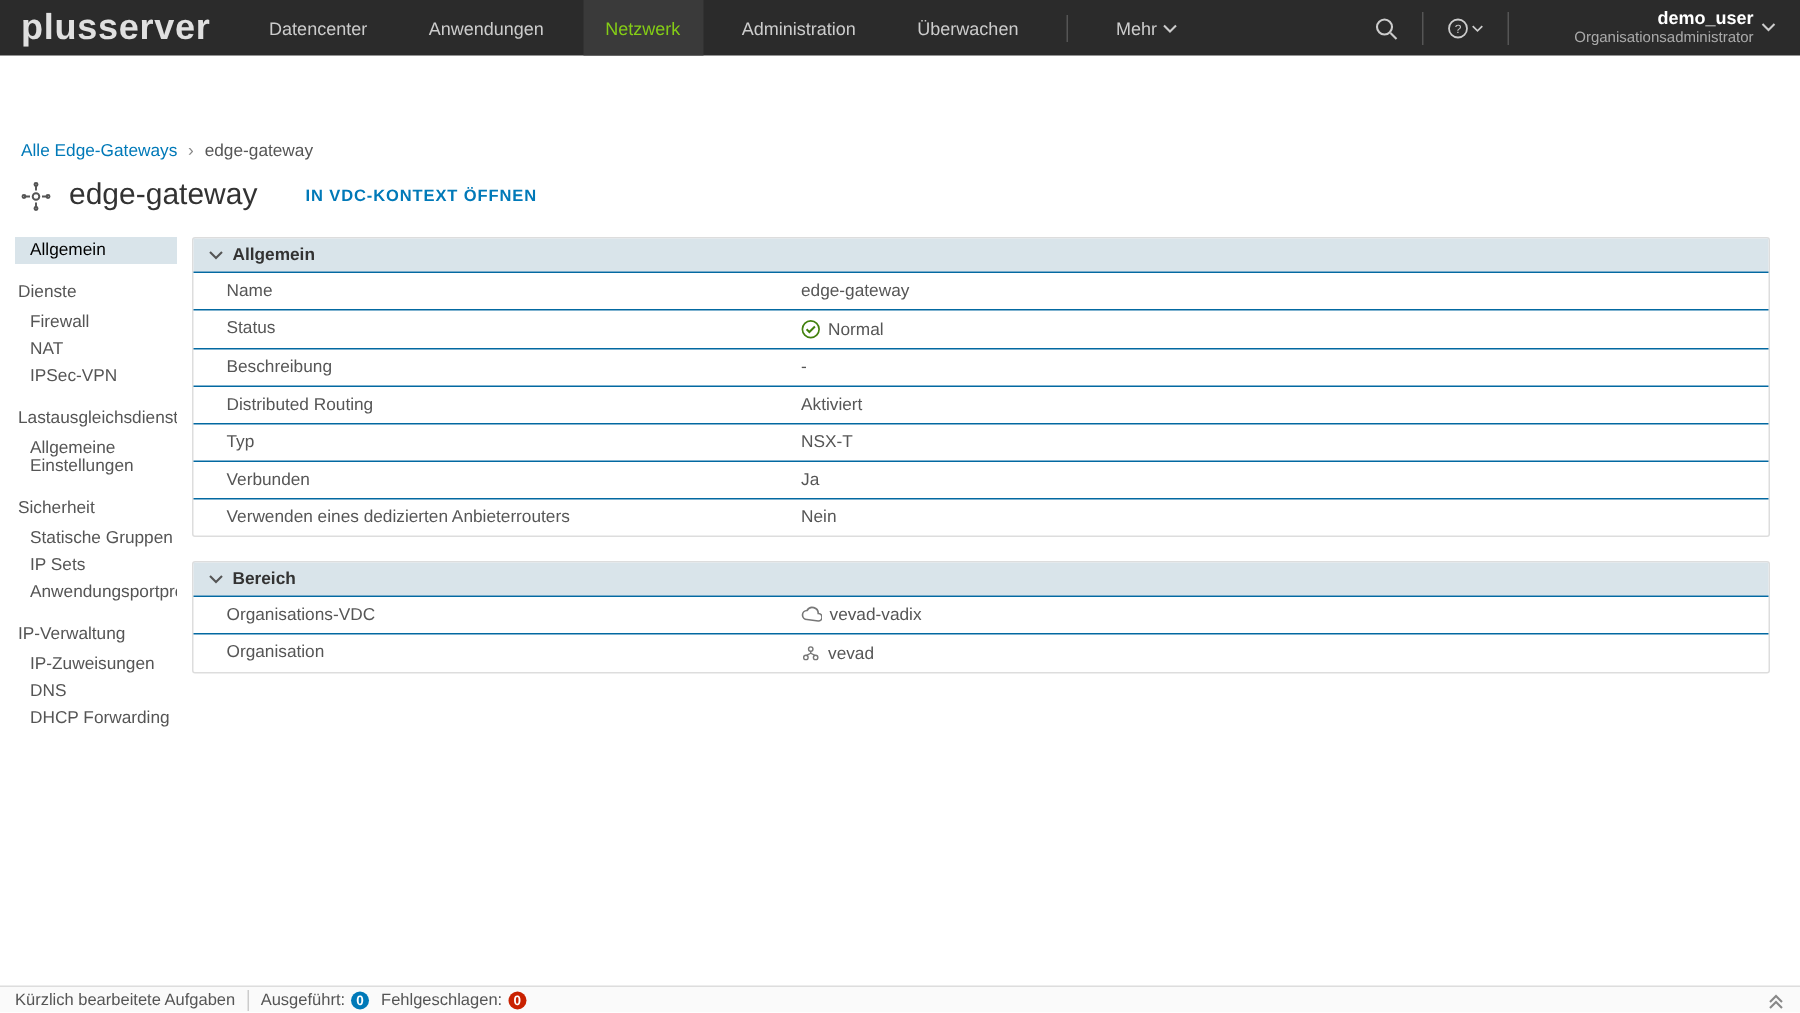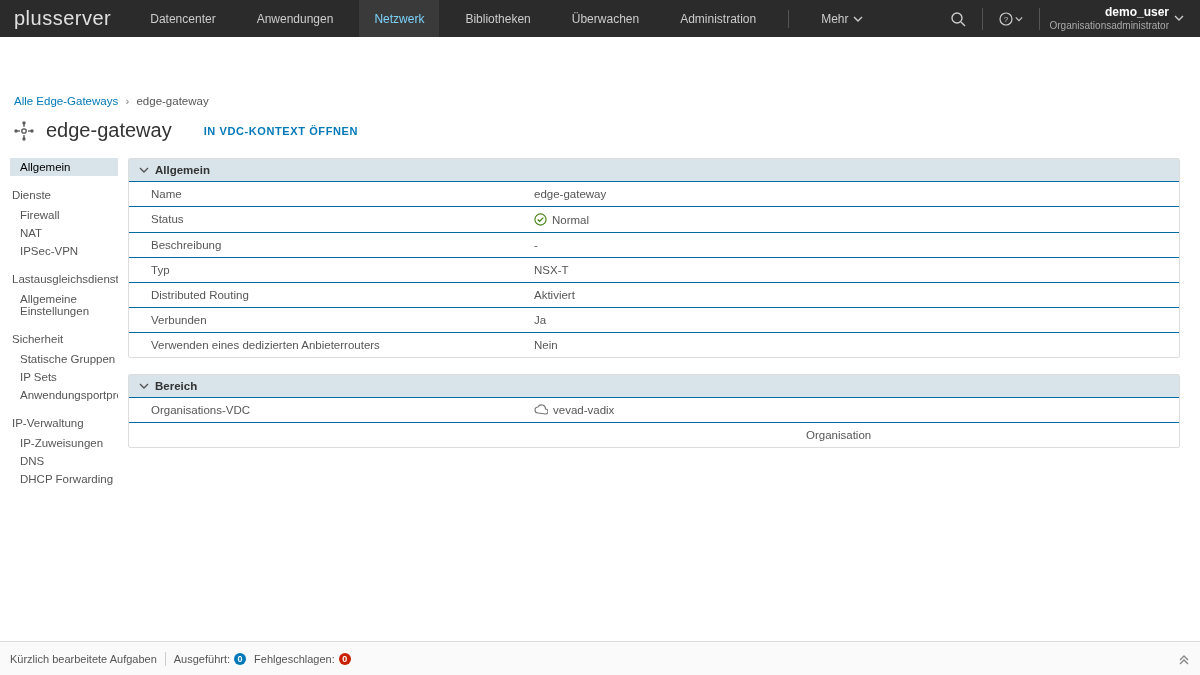--- a/index.html
+++ b/index.html
@@ -1,31 +1,31 @@
 <!DOCTYPE html>
 <html><head>
 <meta charset="utf-8">
 <style>
   * { box-sizing: border-box; margin: 0; padding: 0; }
   html, body { height: 100%; font-family: "Segoe UI", "Helvetica Neue", Arial, sans-serif; font-size: 12px; color: #333; background: #fff;}
   body { display: flex; flex-direction: column; width: 1200px; height: 675px; overflow: hidden; }
 
   
   .topbar { background: #2b2b2b; color: #ccc; height: 37px; display: flex; align-items: center; padding: 0 14px; flex-shrink: 0; }
-  .brand { color: #e0e0e0; font-size: 20px; font-weight: 400; display:flex; align-items:flex-end; gap:4px; letter-spacing:0.5px; margin-right:24px;}
+  .brand { color: #e0e0e0; font-size: 24px; font-weight: 700; display:flex; align-items:flex-end; gap:4px; letter-spacing:0.5px; margin-right:24px;}
   .topnav { display:flex; gap: 11px; height:100%; align-items:stretch;}
   .topnav-item { color:#ccc; display:flex; align-items:center; padding:0 15px; font-size:12px; cursor:pointer; }
-  .topnav-item.active { background:#3a3a3a; color:#7dd3fc;}
+  .topnav-item.active { background:#3a3a3a; color:#84cc16;}
   .topnav-item .cd { margin-left:4px; }
   .topdiv { width:1px; height:18px; background:#555; align-self:center; margin:0 6px;}
   .top-right { margin-left:auto; display:flex; align-items:center; gap:10px; height:100%;}
   .icon-btn { color:#ccc; cursor:pointer; display:flex; align-items:center; padding:0 6px;}
   .userbox { text-align:right; line-height:1.2; padding-right:2px; display:flex; align-items:center; gap:5px;}
   .userbox .u1 { font-size:12px; color:#fff; font-weight:600;}
-  .userbox .u2 { font-size:10px; color:#aaa;}
+  .userbox .u2 { font-size:10px; color:#aaa;margin-left:34px;}
   .sep { width:1px; height:22px; background:#555;}
 
   
   .crumbs { padding: 10px 14px 4px; font-size:11.5px;margin-top:48px;}
   .crumbs a { color:#0079b8; text-decoration:none; }
   .crumbs .sep-c { color:#888; margin:0 4px;}
   .crumbs .cur{ color:#565656;}
 
   .page-header { display:flex; align-items:center; gap:12px; padding: 8px 14px 16px; }
   .page-header .picon { color:#555; }
@@ -45,44 +45,43 @@
   .panel-h { background:#d9e4ea; color:#333; font-size:11.5px; font-weight:600; padding:5px 10px; display:flex; align-items:center; gap:6px;}
   .panel-h .chev { cursor:pointer; color:#555;}
   .row { display:flex; font-size:11.5px; border-top:1px solid #0369a1;justify-content:flex-end; }
   .row:first-of-type{}
   .row .k { width:395px; flex-shrink:0; padding:6px 10px 6px 22px; color:#565656;}
   .row .v { flex:1; padding:6px 10px; color:#565656; display:flex; align-items:center; gap:5px;}
   .ok-icon { color:#42810e;}
   .cloud-icon, .org-icon { color:#888;}
 
   
-  .footer { height:34px; flex-shrink:0; border-top:1px solid #ddd; background:#fafafa; display:flex; align-items:center; font-size:11px; color:#555; padding:0 10px; gap:8px;}
+  .footer { height:18px; flex-shrink:0; border-top:1px solid #ddd; background:#fafafa; display:flex; align-items:center; font-size:11px; color:#555; padding:0 10px; gap:8px;}
   .footer .seg { display:flex; align-items:center; gap:4px;}
   .footer .divf{ width:1px; height:14px; background:#ccc;}
   .badge { display:inline-flex; align-items:center; justify-content:center; min-width:12px; height:12px; border-radius:6px; color:#fff; font-size:9px; font-weight:700; padding:0 3px;}
   .badge.blue{ background:#0079b8;}
   .badge.red { background:#c92100;}
   .footer .expand { margin-left:auto; color:#888; cursor:pointer;}
 
   svg { display:block; }
 </style>
 </head>
 <body>
 
 <div class="topbar">
   <div class="brand">
     <span>plusserver</span>
   </div>
   <div class="topnav">
     <div class="topnav-item">Datencenter</div>
     <div class="topnav-item">Anwendungen</div>
     <div class="topnav-item active">Netzwerk</div>
-    <div class="topnav-item">Bibliotheken</div>
+    <div class="topnav-item">Administration</div>
     <div class="topnav-item">Überwachen</div>
-    <div class="topnav-item">Administration</div>
     <div class="topdiv"></div>
     <div class="topnav-item">
       <span>Mehr</span>
       <span class="cd">
         <svg width="10" height="10" viewBox="0 0 10 10">
             <path d="M1 3 L5 7 L9 3" fill="none" stroke="currentColor" stroke-width="1.4"></path>
           </svg>
       </span>
     </div>
   </div>
@@ -191,26 +190,26 @@
               </svg>
             </span>
           <span>Normal</span>
         </div>
       </div>
       <div class="row">
         <div class="k">Beschreibung</div>
         <div class="v">-</div>
       </div>
       <div class="row">
+        <div class="k">Distributed Routing</div>
+        <div class="v">Aktiviert</div>
+      </div>
+      <div class="row">
         <div class="k">Typ</div>
         <div class="v">NSX-T</div>
-      </div>
-      <div class="row">
-        <div class="k">Distributed Routing</div>
-        <div class="v">Aktiviert</div>
       </div>
       <div class="row">
         <div class="k">Verbunden</div>
         <div class="v">Ja</div>
       </div>
       <div class="row">
         <div class="k">Verwenden eines dedizierten Anbieterrouters</div>
         <div class="v">Nein</div>
       </div>
     </div>
@@ -230,20 +229,31 @@
           <span class="cloud-icon">
               <svg width="14" height="12" viewBox="0 0 14 12">
                 <path d="M4 9 a3 3 0 0 1 0-6 a4 4 0 0 1 7.5 2 a2.5 2.5 0 0 1 0 5 Z" fill="none" stroke="#777" stroke-width="1.1"></path>
               </svg>
             </span>
           <span>vevad-vadix</span>
         </div>
       </div>
       <div class="row">
         <div class="k">Organisation</div>
+        <div class="v">
+          <span class="org-icon">
+              <svg width="13" height="13" viewBox="0 0 14 14">
+                <circle cx="7" cy="4" r="1.6" fill="none" stroke="#777" stroke-width="1"></circle>
+                <circle cx="3.5" cy="10" r="1.6" fill="none" stroke="#777" stroke-width="1"></circle>
+                <circle cx="10.5" cy="10" r="1.6" fill="none" stroke="#777" stroke-width="1"></circle>
+                <path d="M7 5.6 L7 7 M7 7 L4 8.5 M7 7 L10 8.5" fill="none" stroke="#777" stroke-width="1"></path>
+              </svg>
+            </span>
+          <span>vevad</span>
+        </div>
       </div>
     </div>
   </div>
 </div>
 
 <div class="footer">
   <div class="seg">
     <span>Kürzlich bearbeitete Aufgaben</span>
   </div>
   <div class="divf"></div>

